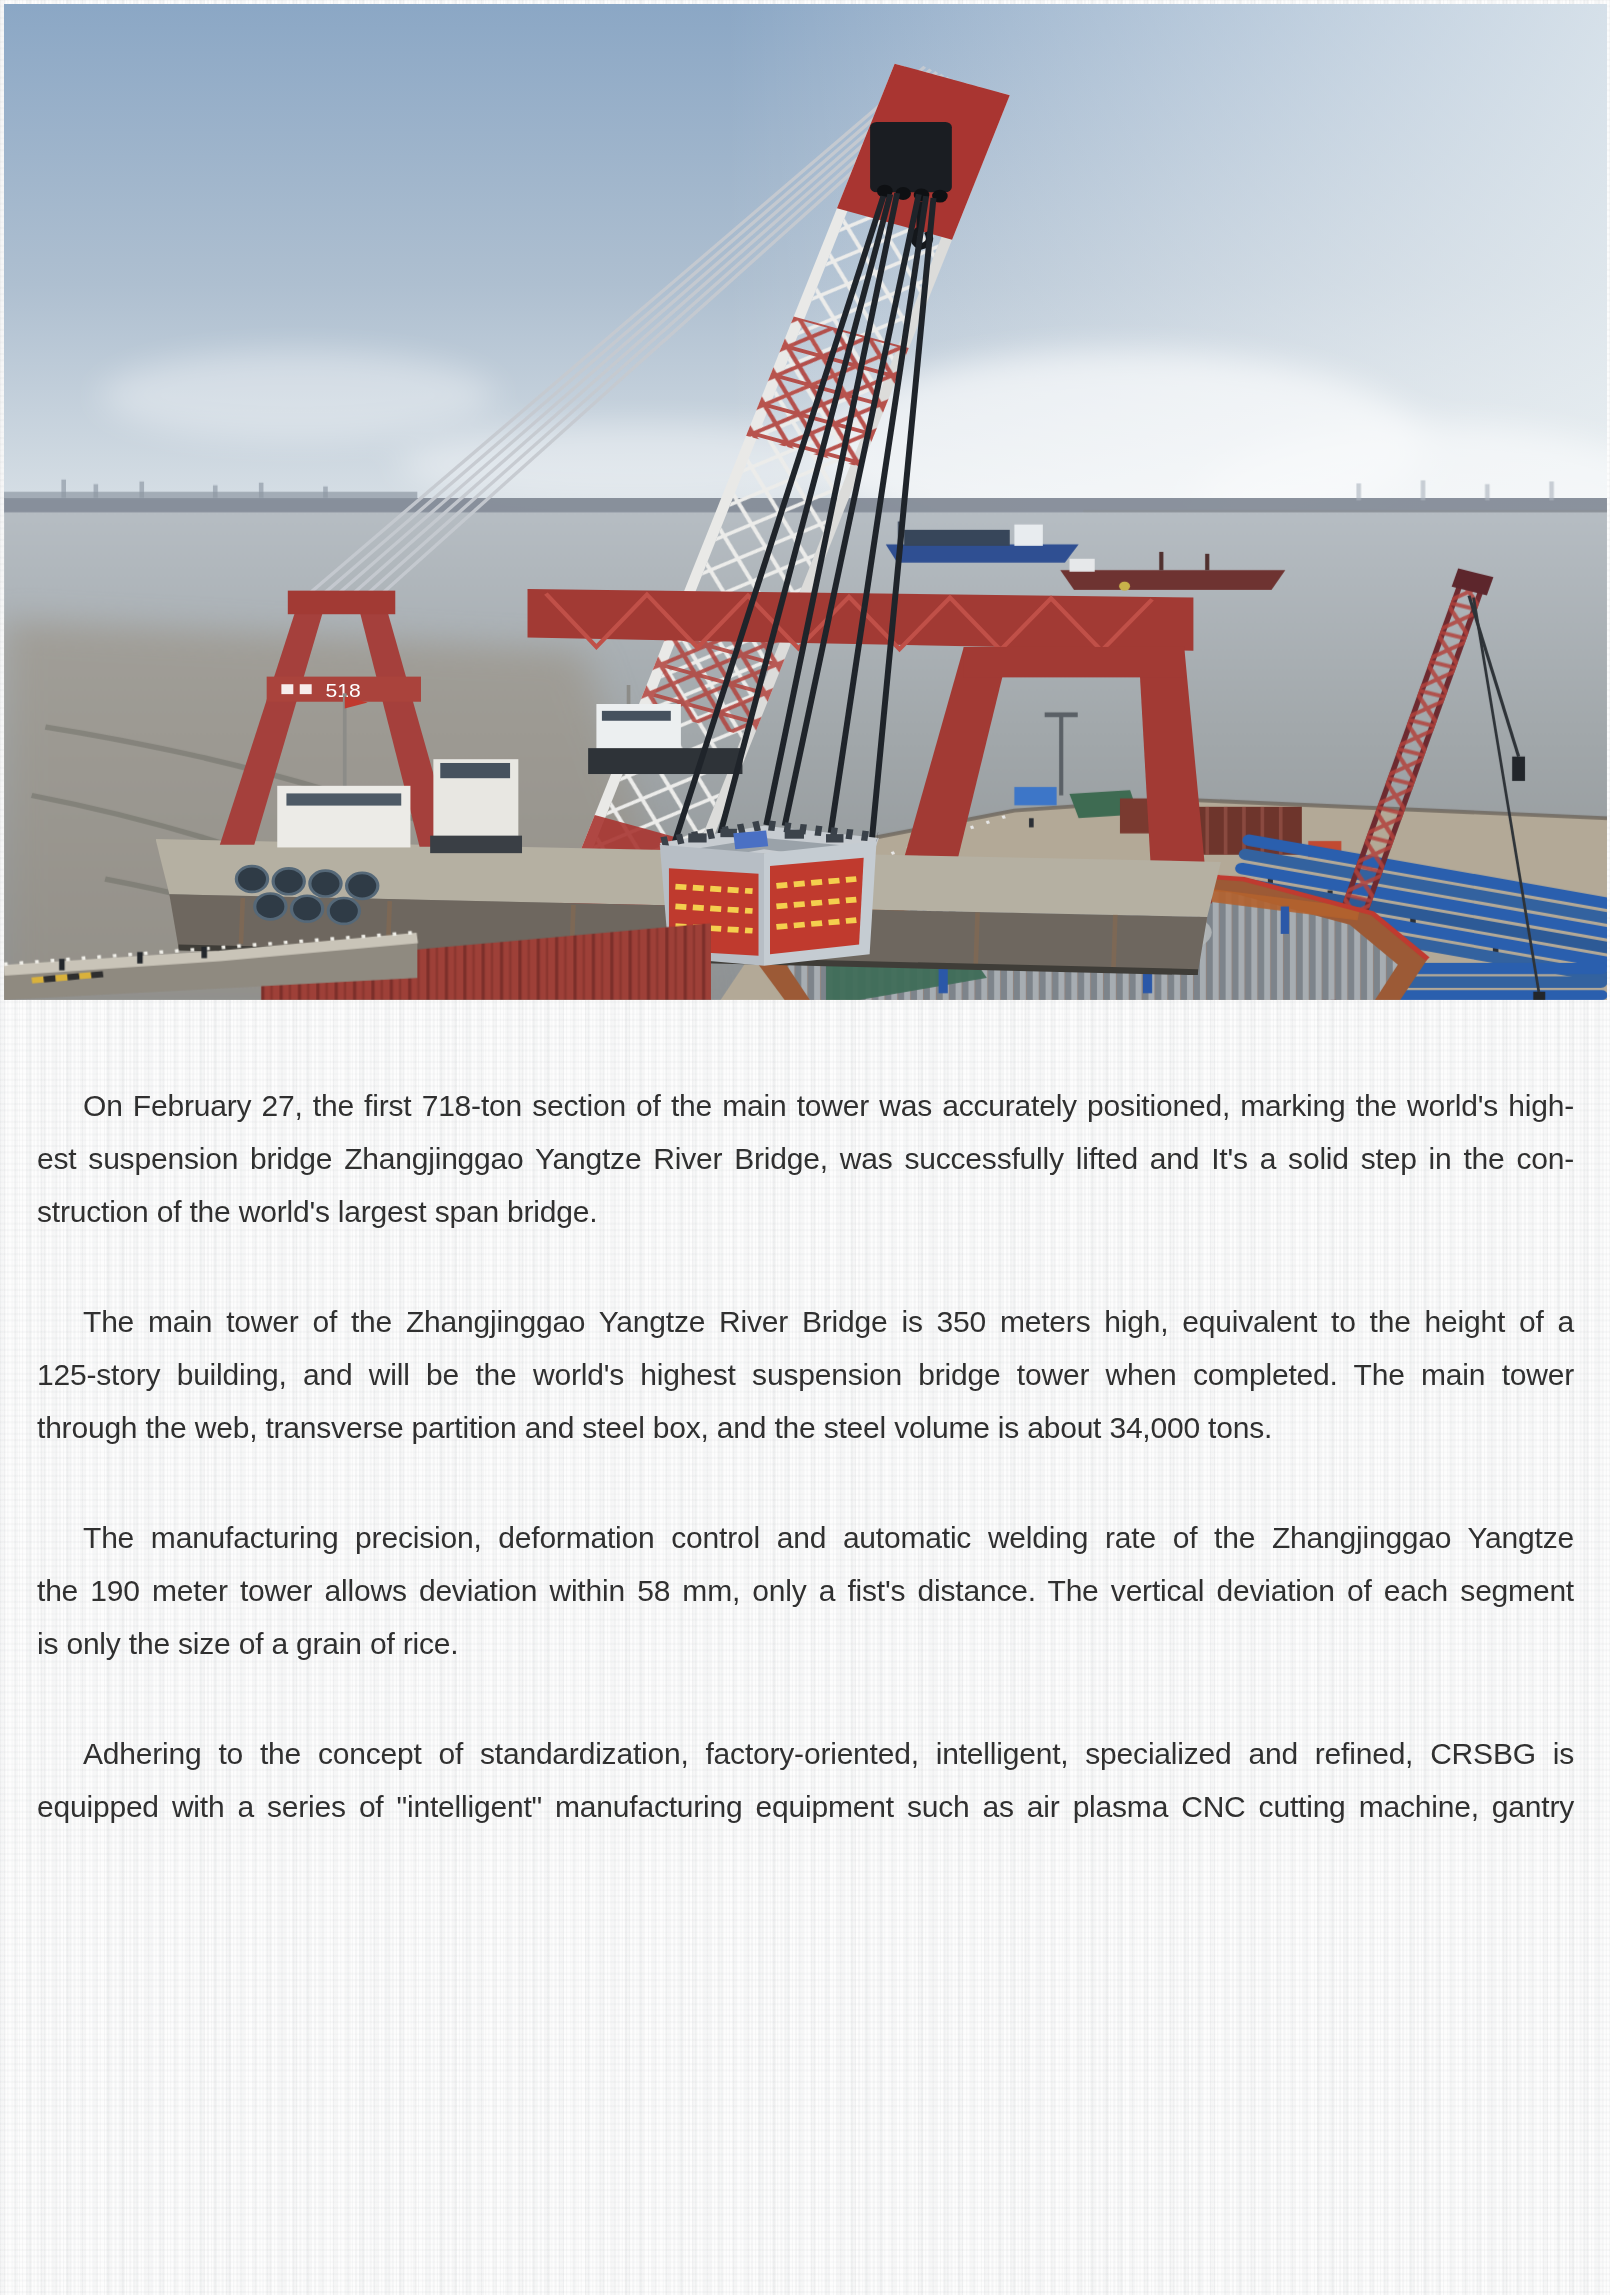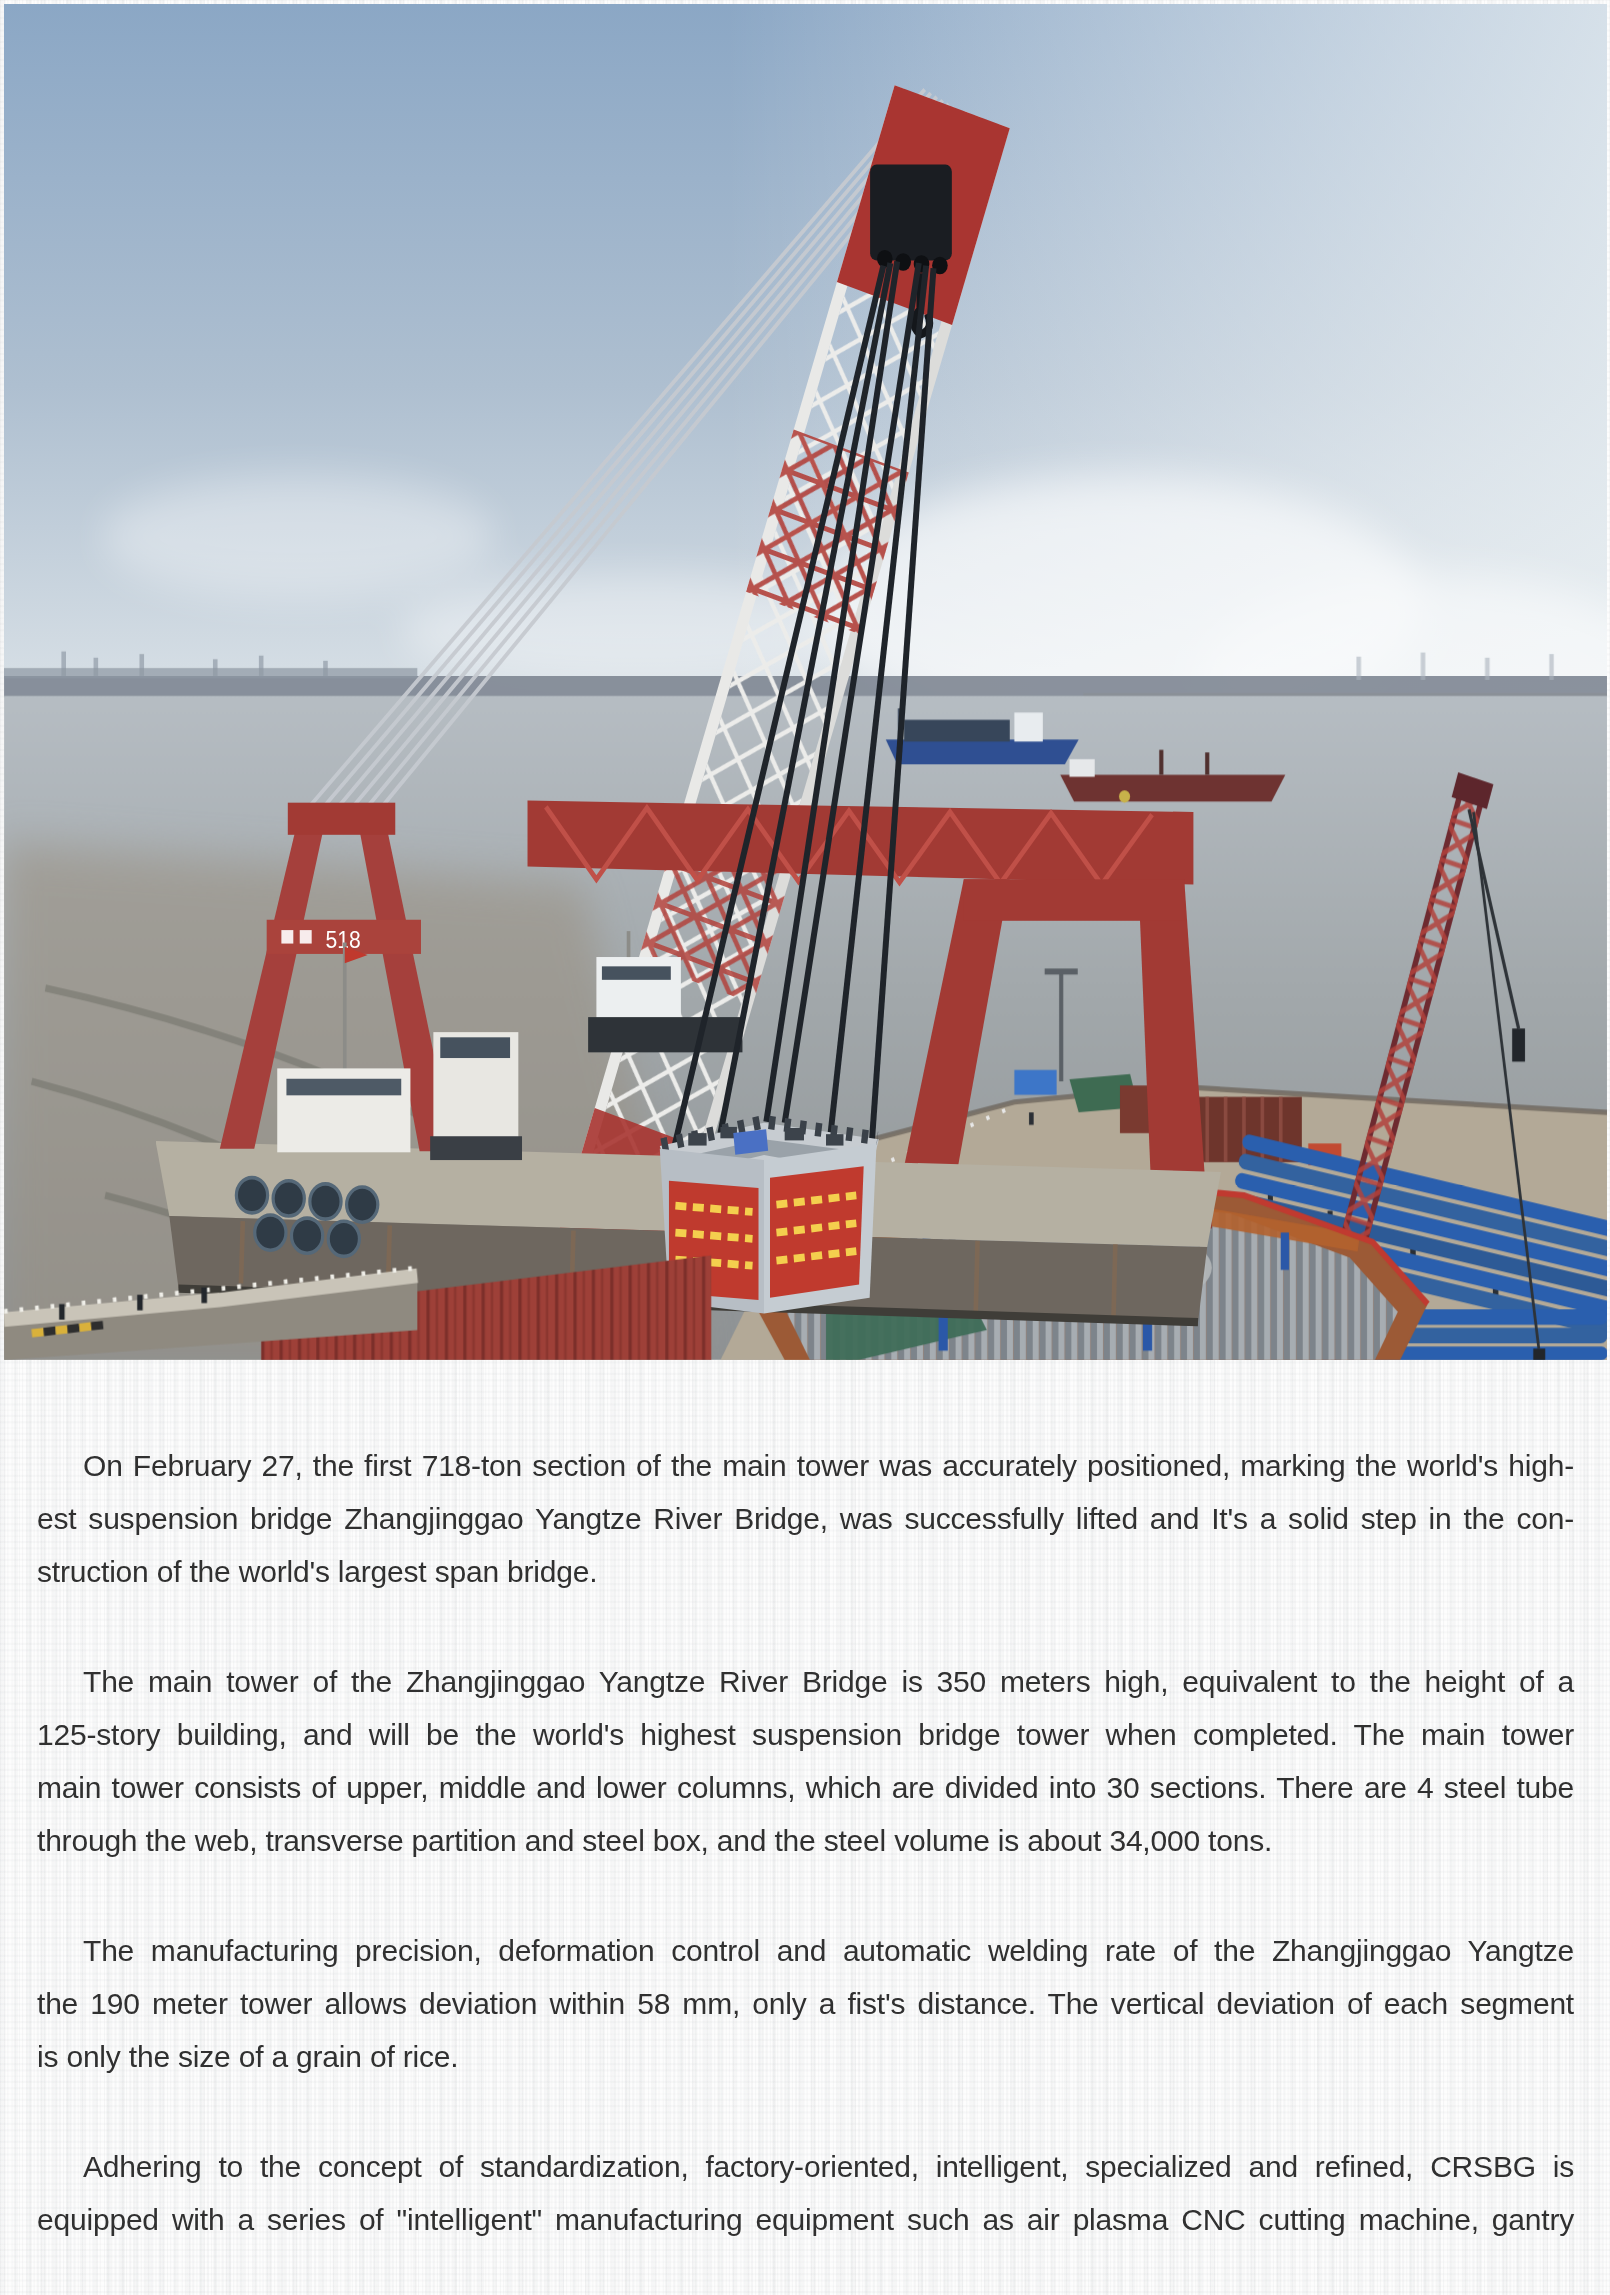--- a/index.html
+++ b/index.html
@@ -6,21 +6,21 @@
   body{
     width:1611px;
     font-family:"Liberation Sans","DejaVu Sans",sans-serif;
     background-color:#fdfdfd;
     background-image:
       repeating-linear-gradient(90deg, rgba(138,144,150,.07) 0 1.4px, rgba(0,0,0,0) 1.4px 3.7px),
       repeating-linear-gradient(0deg, rgba(138,144,150,.05) 0 1.8px, rgba(0,0,0,0) 1.8px 6px),
       repeating-linear-gradient(90deg, rgba(120,126,132,.05) 0 5px, rgba(0,0,0,0) 5px 13.3px);
   }
   .page{width:1611px;height:2875px;overflow:hidden;position:relative;}
-  .photo{margin:3.7px 3.7px 0 3.7px;height:1356px;display:block;}
+  .photo{margin:3.7px 3.7px 0 3.7px;height:996px;display:block;}
   .photo svg{width:100%;height:100%;display:block;}
   .article{padding:79px 37px 0 37px;color:#303030;}
   .para{margin:0 0 57px 0;font-size:30px;line-height:53px;letter-spacing:-0.2px;}
   .para:last-child{margin-bottom:0;}
   .ln{display:block;text-align:justify;text-align-last:justify;}
   .ln.first{text-indent:46px;}
   .ln.last{text-align-last:left;}
 </style>
 </head>
 <body>
@@ -368,21 +368,20 @@
 
   <article class="article" id="article-paragraphs">
       <p class="para">
         <span class="ln first">On February 27, the first 718-ton section of the main tower was accurately positioned, marking the world's high-</span>
         <span class="ln">est suspension bridge Zhangjinggao Yangtze River Bridge, was successfully lifted and It's a solid step in the con-</span>
         <span class="ln last">struction of the world's largest span bridge.</span>
       </p>
       <p class="para">
         <span class="ln first">The main tower of the Zhangjinggao Yangtze River Bridge is 350 meters high, equivalent to the height of a</span>
         <span class="ln">125-story building, and will be the world's highest suspension bridge tower when completed. The main tower</span>
-        <span class="ln">main tower consists of upper, middle and lower columns, which are divided into 30 sections. There are 4 steel tube</span>
         <span class="ln last">through the web, transverse partition and steel box, and the steel volume is about 34,000 tons.</span>
       </p>
       <p class="para">
         <span class="ln first">The manufacturing precision, deformation control and automatic welding rate of the Zhangjinggao Yangtze</span>
         <span class="ln">the 190 meter tower allows deviation within 58 mm, only a fist's distance. The vertical deviation of each segment</span>
         <span class="ln last">is only the size of a grain of rice.</span>
       </p>
       <p class="para">
         <span class="ln first">Adhering to the concept of standardization, factory-oriented, intelligent, specialized and refined, CRSBG is</span>
         <span class="ln">equipped with a series of "intelligent" manufacturing equipment such as air plasma CNC cutting machine, gantry</span>

